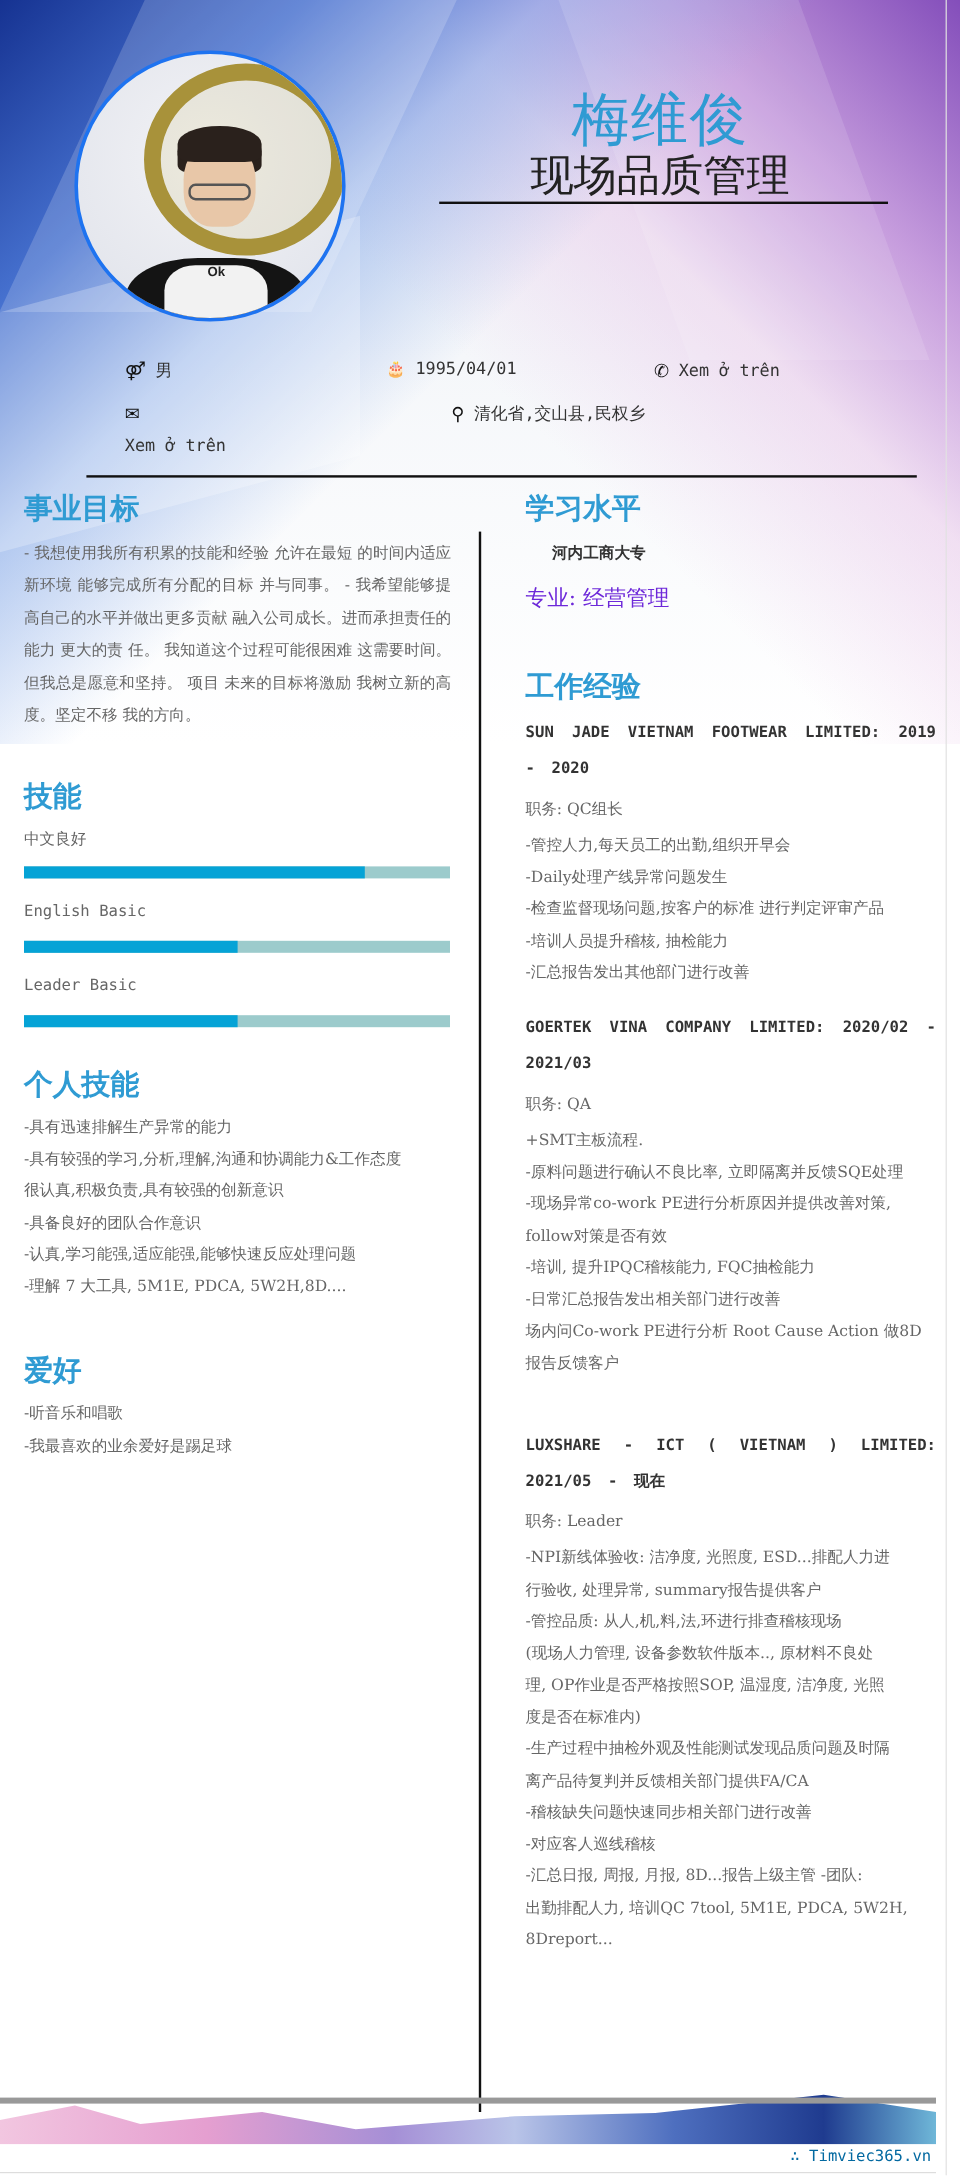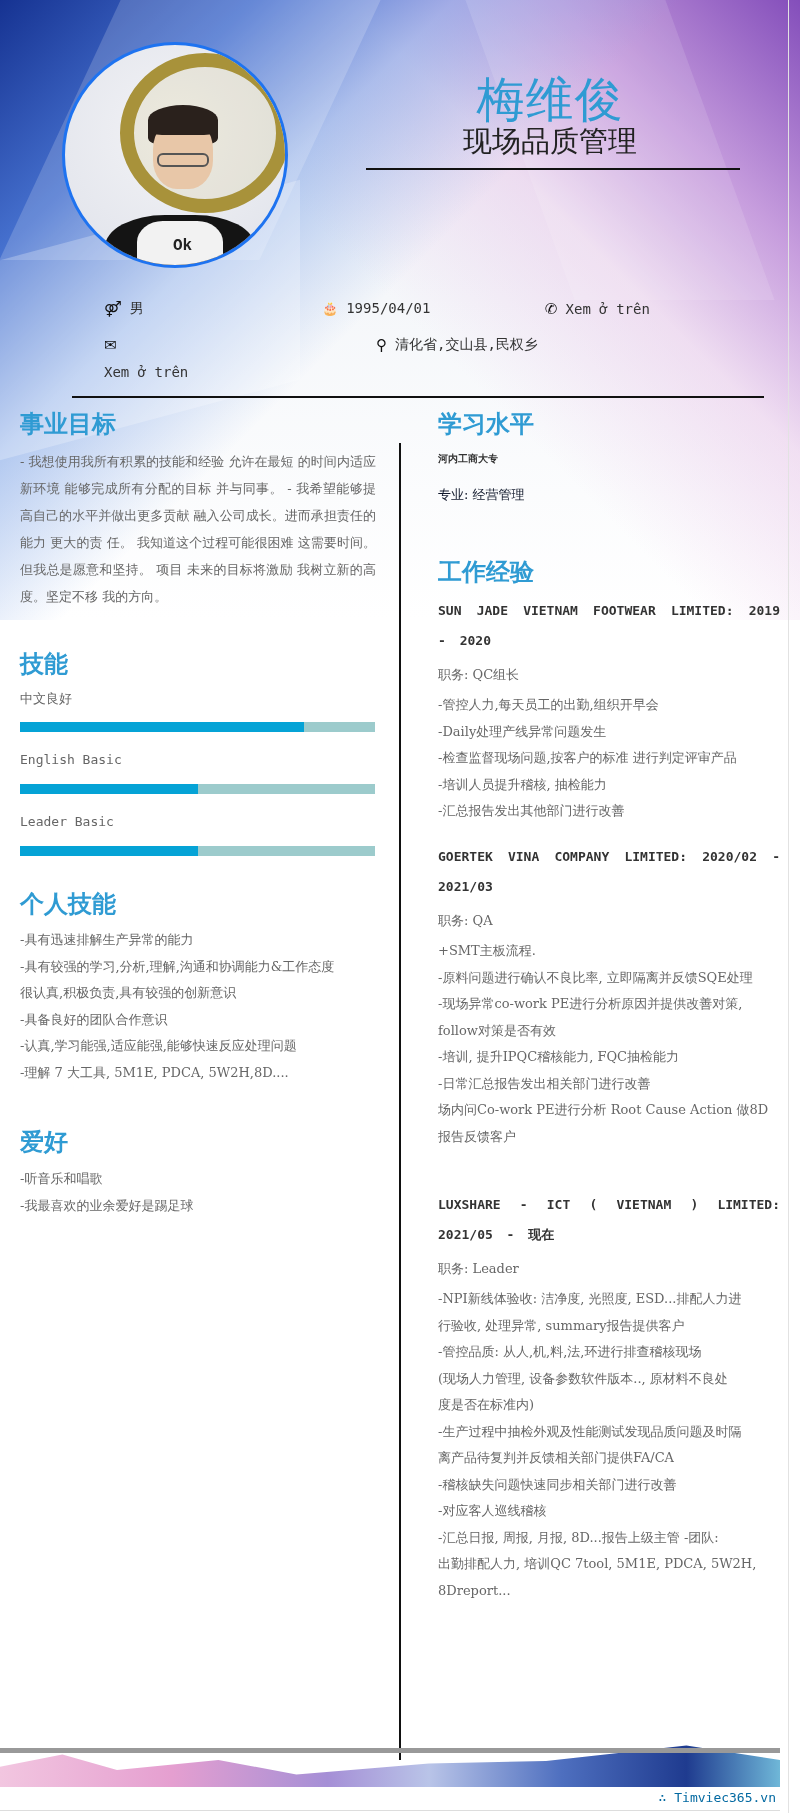--- a/index.html
+++ b/index.html
@@ -46,32 +46,32 @@
   }
   .avatar .shirt {
     position: absolute; left: 40px; top: 170px; width: 150px; height: 80px; border-radius: 40% 40% 0 0;
     background: #141414;
   }
   .avatar .shirt-front {
     position: absolute; left: 72px; top: 176px; width: 86px; height: 70px; border-radius: 30% 30% 0 0;
     background: #f2f2f2;
   }
   .avatar .shirt-text {
-    position: absolute; left: 108px; top: 192px; font-size: 16px; font-weight: bold; color: #222;
-    font-family: Liberation Mono, monospace;
+    position: absolute; left: 108px; top: 176px; font-size: 11px; font-weight: bold; color: #222;
+    font-family: Liberation Sans, sans-serif;
   }
 
   .name {
     position: absolute; left: 360px; top: 68px; width: 380px; text-align: center;
     font-family: "DejaVu Sans", sans-serif; font-weight: normal; font-size: 48px; color: #2f9bd3;
     letter-spacing: 1px;
   }
   .job-title {
     position: absolute; left: 360px; top: 122px; width: 380px; text-align: center;
-    font-size: 29px; color: #222;
+    font-size: 36px; color: #222;
   }
   .title-rule { position: absolute; left: 366px; top: 168px; width: 374px; height: 2px; background: #111; }
 
   .info { position: absolute; font-size: 14px; color: #333; display: flex; align-items: center; gap: 8px; font-family: "DejaVu Sans Mono", "Liberation Mono", monospace; }
   .info .ic { font-size: 15px; color: #111; font-weight: bold; font-family: "DejaVu Sans", sans-serif; }
   .info-rule { position: absolute; left: 72px; top: 396px; width: 692px; height: 2px; background: #111; }
 
   .col-divider { position: absolute; left: 399px; top: 443px; width: 2px; height: 1317px; background: #111; }
 
   .section-title {
@@ -183,22 +183,22 @@
     <div class="line">-理解 7 大工具, 5M1E, PDCA, 5W2H,8D....</div>
   </div>
 
   <div class="section-title" style="left:20px; top:1126px;">爱好</div>
   <div style="position:absolute; left:20px; top:1166px;">
     <div class="line">-听音乐和唱歌</div>
     <div class="line">-我最喜欢的业余爱好是踢足球</div>
   </div>
 
   <div class="section-title" style="left:438px; top:408px;">学习水平</div>
-  <div style="position:absolute; left:438px; top:452px; font-size:10px; font-weight:bold; color:#333;">河内工商大专</div>
-  <div style="position:absolute; left:438px; top:486px; font-size:13px; color:#0f172a;">专业: 经营管理</div>
+  <div style="position:absolute; left:460px; top:452px; font-size:13px; font-weight:bold; color:#333;">河内工商大专</div>
+  <div style="position:absolute; left:438px; top:486px; font-size:18px; color:#6d28d9;">专业: 经营管理</div>
 
   <div class="section-title" style="left:438px; top:556px;">工作经验</div>
 
   <div class="job-block" style="top:596px;">
     <div class="job-head">SUN JADE VIETNAM FOOTWEAR LIMITED: 2019 - 2020</div>
     <div class="job-role">职务: QC组长</div>
     <div class="line">-管控人力,每天员工的出勤,组织开早会</div>
     <div class="line">-Daily处理产线异常问题发生</div>
     <div class="line">-检查监督现场问题,按客户的标准 进行判定评审产品</div>
     <div class="line">-培训人员提升稽核, 抽检能力</div>
@@ -218,20 +218,21 @@
     <div class="line">报告反馈客户</div>
   </div>
 
   <div class="job-block" style="top:1190px;">
     <div class="job-head">LUXSHARE - ICT ( VIETNAM ) LIMITED: 2021/05 - 现在</div>
     <div class="job-role">职务: Leader</div>
     <div class="line">-NPI新线体验收: 洁净度, 光照度, ESD...排配人力进</div>
     <div class="line">行验收, 处理异常, summary报告提供客户</div>
     <div class="line">-管控品质: 从人,机,料,法,环进行排查稽核现场</div>
     <div class="line">(现场人力管理, 设备参数软件版本.., 原材料不良处</div>
+    <div class="line">理, OP作业是否严格按照SOP, 温湿度, 洁净度, 光照</div>
     <div class="line">度是否在标准内)</div>
     <div class="line">-生产过程中抽检外观及性能测试发现品质问题及时隔</div>
     <div class="line">离产品待复判并反馈相关部门提供FA/CA</div>
     <div class="line">-稽核缺失问题快速同步相关部门进行改善</div>
     <div class="line">-对应客人巡线稽核</div>
     <div class="line">-汇总日报, 周报, 月报, 8D...报告上级主管 -团队:</div>
     <div class="line">出勤排配人力, 培训QC 7tool, 5M1E, PDCA, 5W2H,</div>
     <div class="line">8Dreport...</div>
   </div>
 

